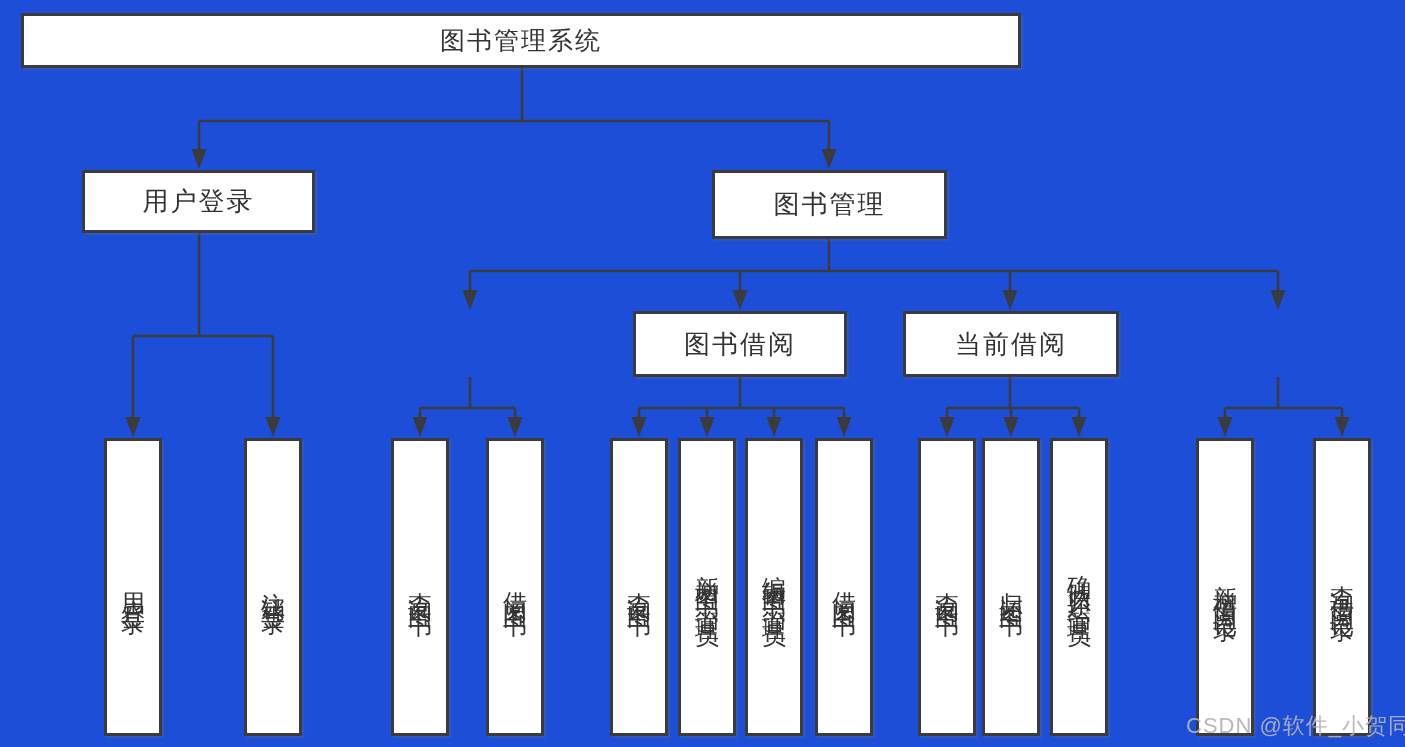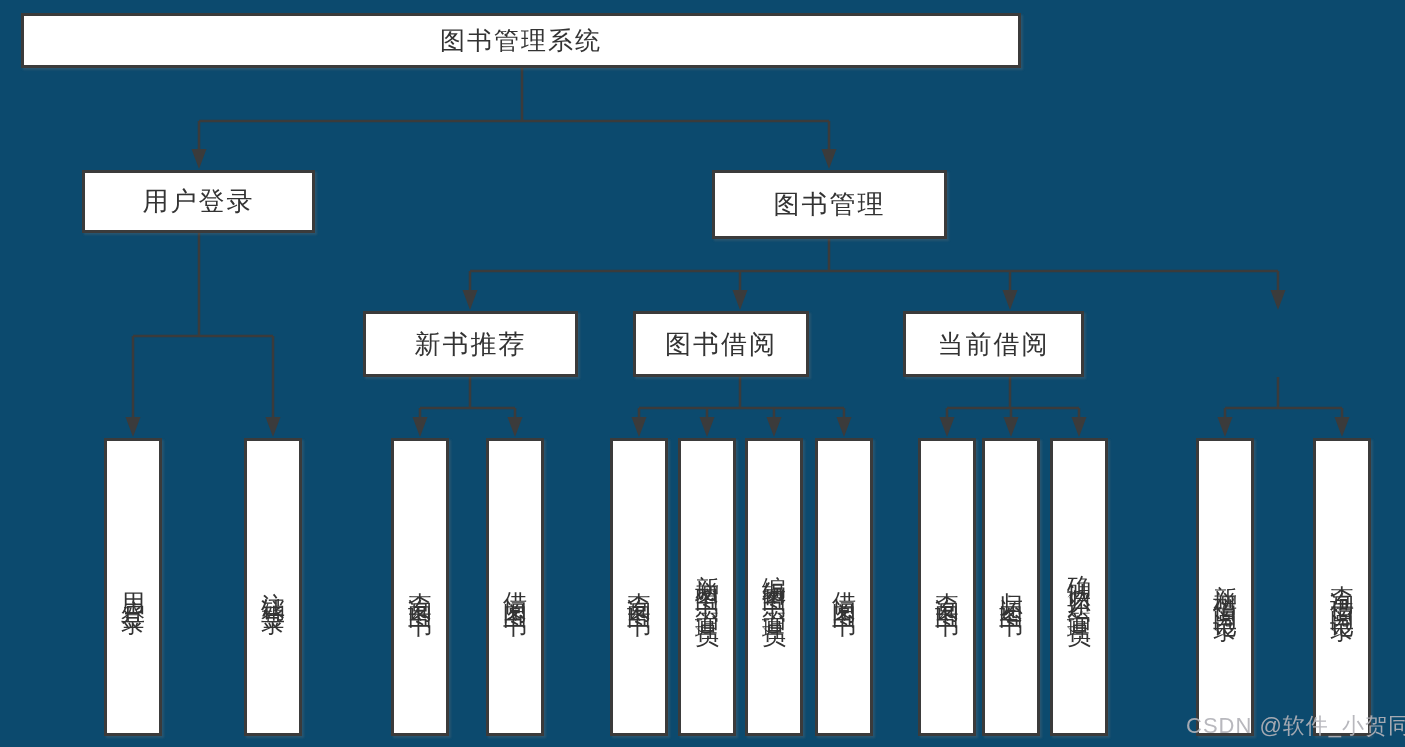--- a/index.html
+++ b/index.html
@@ -1,21 +1,21 @@
 <!DOCTYPE html>
 <html><head>
 <meta charset="utf-8">
 <style>
   html, body { margin: 0; padding: 0; background: #ffffff; }
   body { font-family: "Liberation Sans", "DejaVu Sans", sans-serif; }
   .canvas {
     position: relative;
     width: 1405px;
     height: 747px;
-    background: #0c4a6e;
+    background: #1d4ed8;
     overflow: hidden;
     text-align: center;
   }
   .connectors { position: absolute; left: 0; top: 0; width: 1405px; height: 747px; }
   .node {
     position: absolute;
     box-sizing: border-box;
     border: 3px solid #3b3b3b;
     background: #ffffff;
     display: flex;
@@ -86,27 +86,24 @@
     <span class="lbl">图书管理系统</span>
   </div>
 
   <div class="node h" style="left:82px;top:170px;width:233px;height:63px">
     <span class="lbl">用户登录</span>
   </div>
   <div class="node h" style="left:712px;top:170px;width:235px;height:69px">
     <span class="lbl">图书管理</span>
   </div>
 
-  <div class="node h" style="left:363px;top:311px;width:215px;height:66px">
-    <span class="lbl">新书推荐</span>
-  </div>
-  <div class="node h" style="left:633px;top:311px;width:176px;height:66px">
+  <div class="node h" style="left:633px;top:311px;width:214px;height:66px">
     <span class="lbl">图书借阅</span>
   </div>
-  <div class="node h" style="left:903px;top:311px;width:181px;height:66px">
+  <div class="node h" style="left:903px;top:311px;width:216px;height:66px">
     <span class="lbl">当前借阅</span>
   </div>
 
   <div class="node v" style="left:104px;top:438px;width:58px;height:298px">
     <span class="lbl">用户登录</span>
   </div>
   <div class="node v" style="left:244px;top:438px;width:58px;height:298px">
     <span class="lbl">注销登录</span>
   </div>
 

